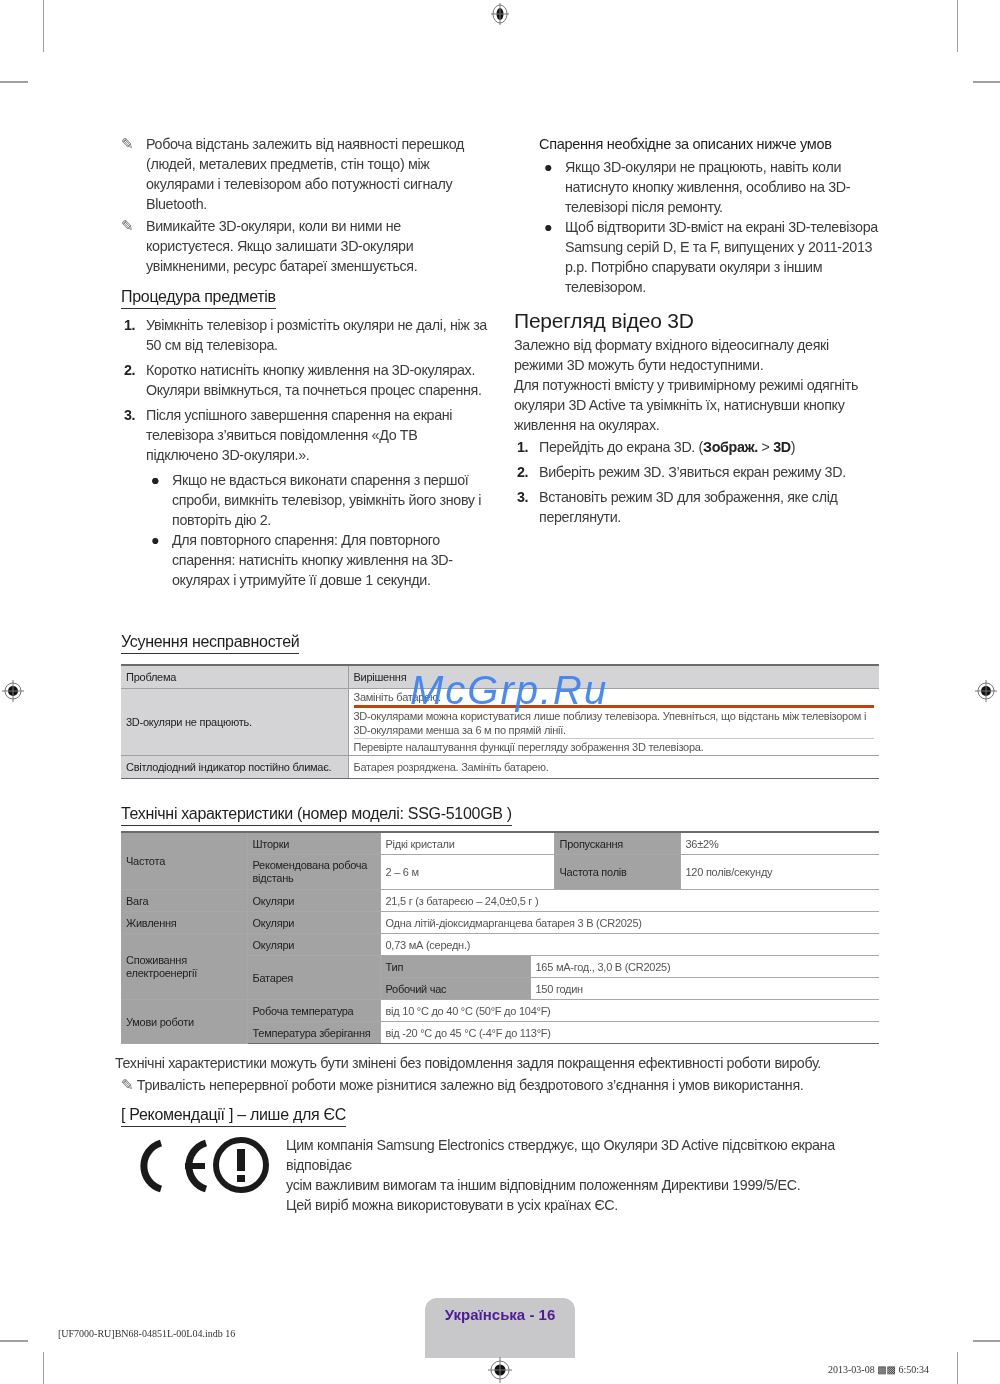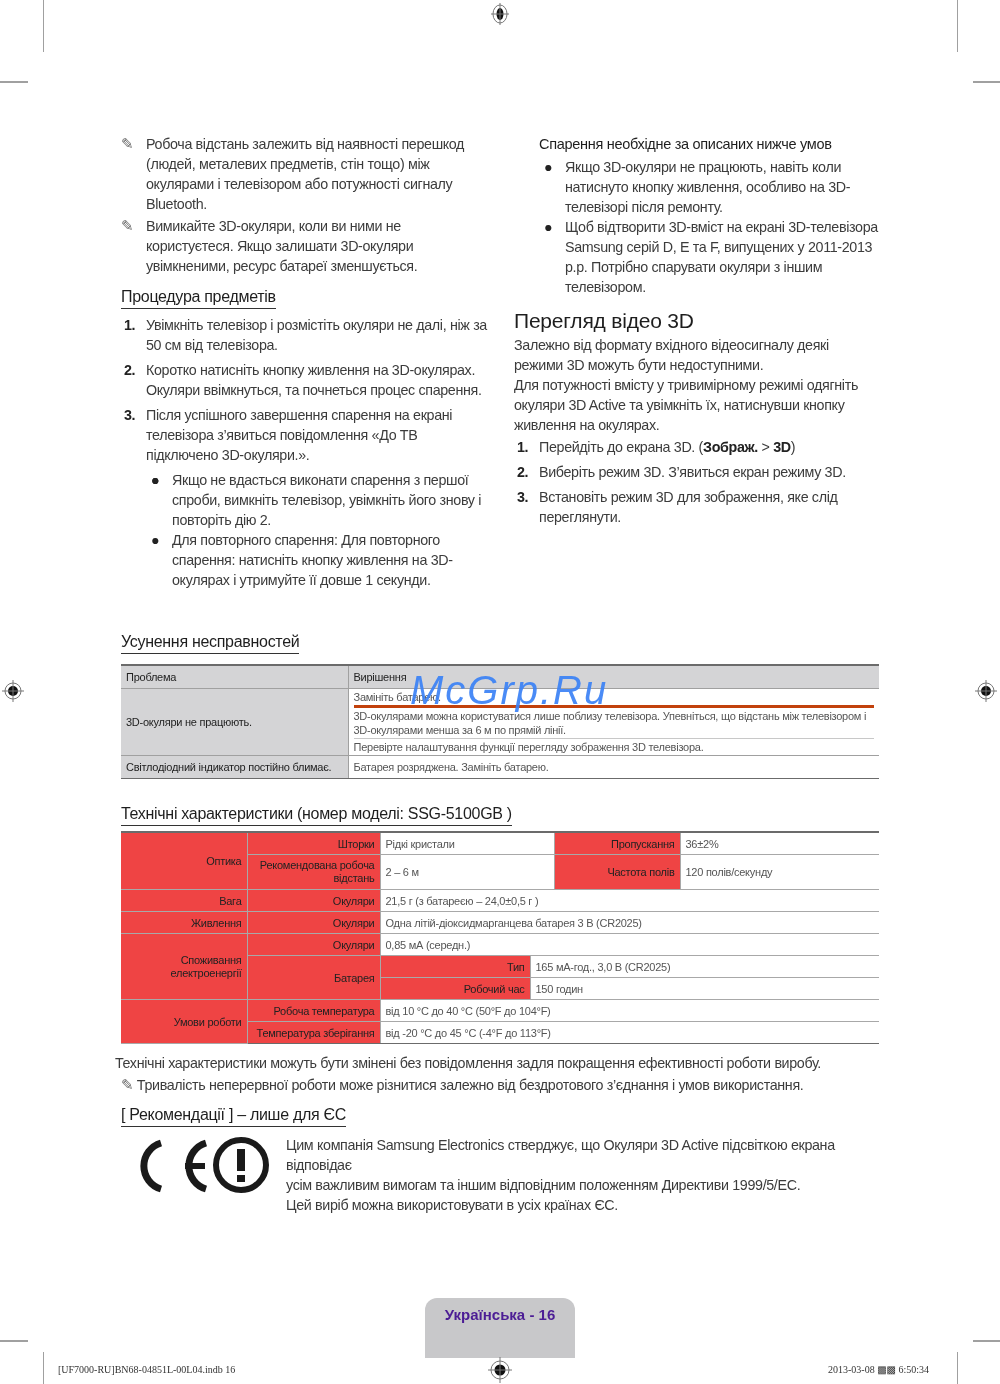--- a/index.html
+++ b/index.html
@@ -24,21 +24,21 @@
   table { border-collapse:collapse; font-size:11px; letter-spacing:-0.25px; }
   .trouble td { border-left:1px solid #a0a0a0; padding:2px 5px; color:#555; vertical-align:middle; }
   .trouble td:first-child { border-left:none; background:#d4d4d6; color:#222; }
   .trouble tr.hd td { background:#d4d4d6; color:#222; border-top:2px solid #6b6b6b; height:18px; }
   .trouble tr td { border-bottom:1px solid #a0a0a0; }
   .trouble tr.last td { border-bottom:1.5px solid #6b6b6b; }
   .trouble .sub { line-height:14px; }
   .trouble .sub div { padding:1px 0; }
 
   .spec td { border:1px solid #a8a8a8; padding:2px 5px; color:#555; height:17px; vertical-align:middle; }
-  .spec td.g { background:#ef4444; color:#222;text-align:right; }
+  .spec td.g { background:#a3a3a3; color:#222; }
   .spec tr.first td { border-top:2px solid #6b6b6b; }
   .spec tr.last td { border-bottom:1.5px solid #6b6b6b; }
   .spec tr td:first-child { border-left:none; }
   .spec tr td:last-child { border-right:none; }
 
   .footer-tab { position:absolute; left:425px; top:1298px; width:150px; height:60px;
                 background:#c8c8ca; border-radius:12px 12px 0 0; text-align:center; }
   .footer-tab span { display:block; margin-top:8px; font-weight:bold; font-size:15px; color:#4c1d95; }
   .crop { position:absolute; background:#a0a0a0; }
   .meta { font-family:"Liberation Serif", serif; font-size:10px; color:#333; }
@@ -157,21 +157,21 @@
   <colgroup>
       <col style="width:126px">
       <col style="width:133px">
       <col style="width:150px">
       <col style="width:24px">
       <col style="width:126px">
       <col>
     </colgroup>
   <tbody>
       <tr class="first">
-    <td class="g" rowspan="2">Оптика</td>
+    <td class="g" rowspan="2">Частота</td>
     <td class="g">Шторки</td>
     <td colspan="2">Рідкі кристали</td>
     <td class="g">Пропускання</td>
     <td>36±2%</td>
   </tr>
   <tr>
     <td class="g" style="height:30px;line-height:13px;">Рекомендована робоча відстань</td>
     <td colspan="2">2 – 6 м</td>
     <td class="g">Частота полів</td>
     <td>120 полів/секунду</td>
@@ -182,21 +182,21 @@
     <td colspan="4">21,5 г (з батареєю – 24,0±0,5 г )</td>
   </tr>
   <tr>
     <td class="g">Живлення</td>
     <td class="g">Окуляри</td>
     <td colspan="4">Одна літій-діоксидмарганцева батарея 3 В (CR2025)</td>
   </tr>
   <tr>
     <td class="g" rowspan="3" style="line-height:13px;">Споживання електроенергії</td>
     <td class="g">Окуляри</td>
-    <td colspan="4">0,85 мА (середн.)</td>
+    <td colspan="4">0,73 мА (середн.)</td>
   </tr>
   <tr>
     <td class="g" rowspan="2">Батарея</td>
     <td class="g">Тип</td>
     <td colspan="3">165 мА-год., 3,0 В (CR2025)</td>
   </tr>
   <tr>
     <td class="g">Робочий час</td>
     <td colspan="3">150 годин</td>
   </tr>
@@ -241,14 +241,14 @@
 
 <div class="footer-tab">
   <span>Українська - 16</span>
 </div>
 <svg class="abs" style="left:487px;top:1357px;" width="26" height="26">
   <circle cx="13" cy="13" r="9" fill="none" stroke="#777" stroke-width="1"></circle>
   <circle cx="13" cy="13" r="5.5" fill="#111"></circle>
   <line x1="13" y1="0" x2="13" y2="26" stroke="#777" stroke-width="1"></line>
   <line x1="1" y1="13" x2="25" y2="13" stroke="#777" stroke-width="1"></line>
 </svg>
-<div class="abs meta" style="left:58px;top:1364px;">[UF7000-RU]BN68-04851L-00L04.indb   16</div>
+<div class="abs meta" style="left:58px;top:1328px;">[UF7000-RU]BN68-04851L-00L04.indb   16</div>
 <div class="abs meta" style="left:828px;top:1364px;">2013-03-08   ▩▩ 6:50:34</div>
 
 </body></html>

